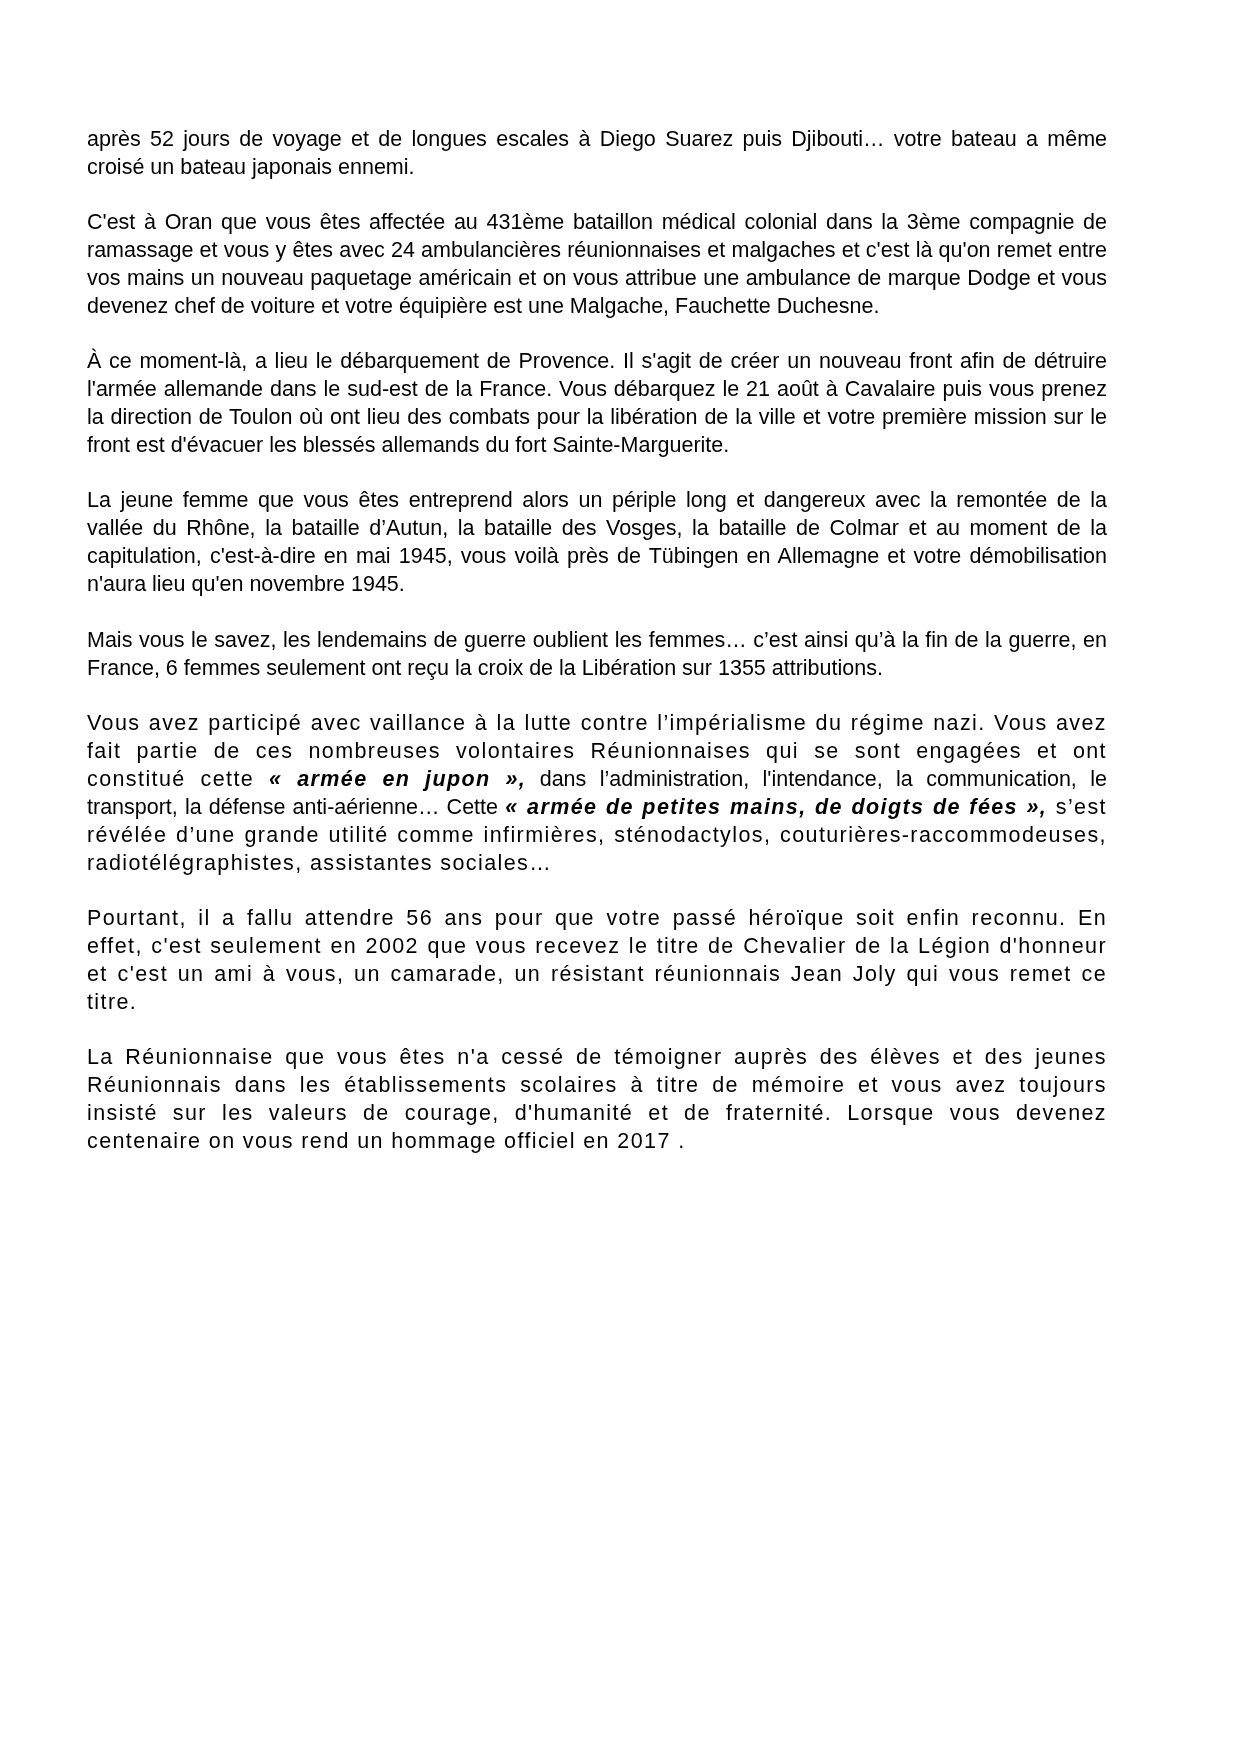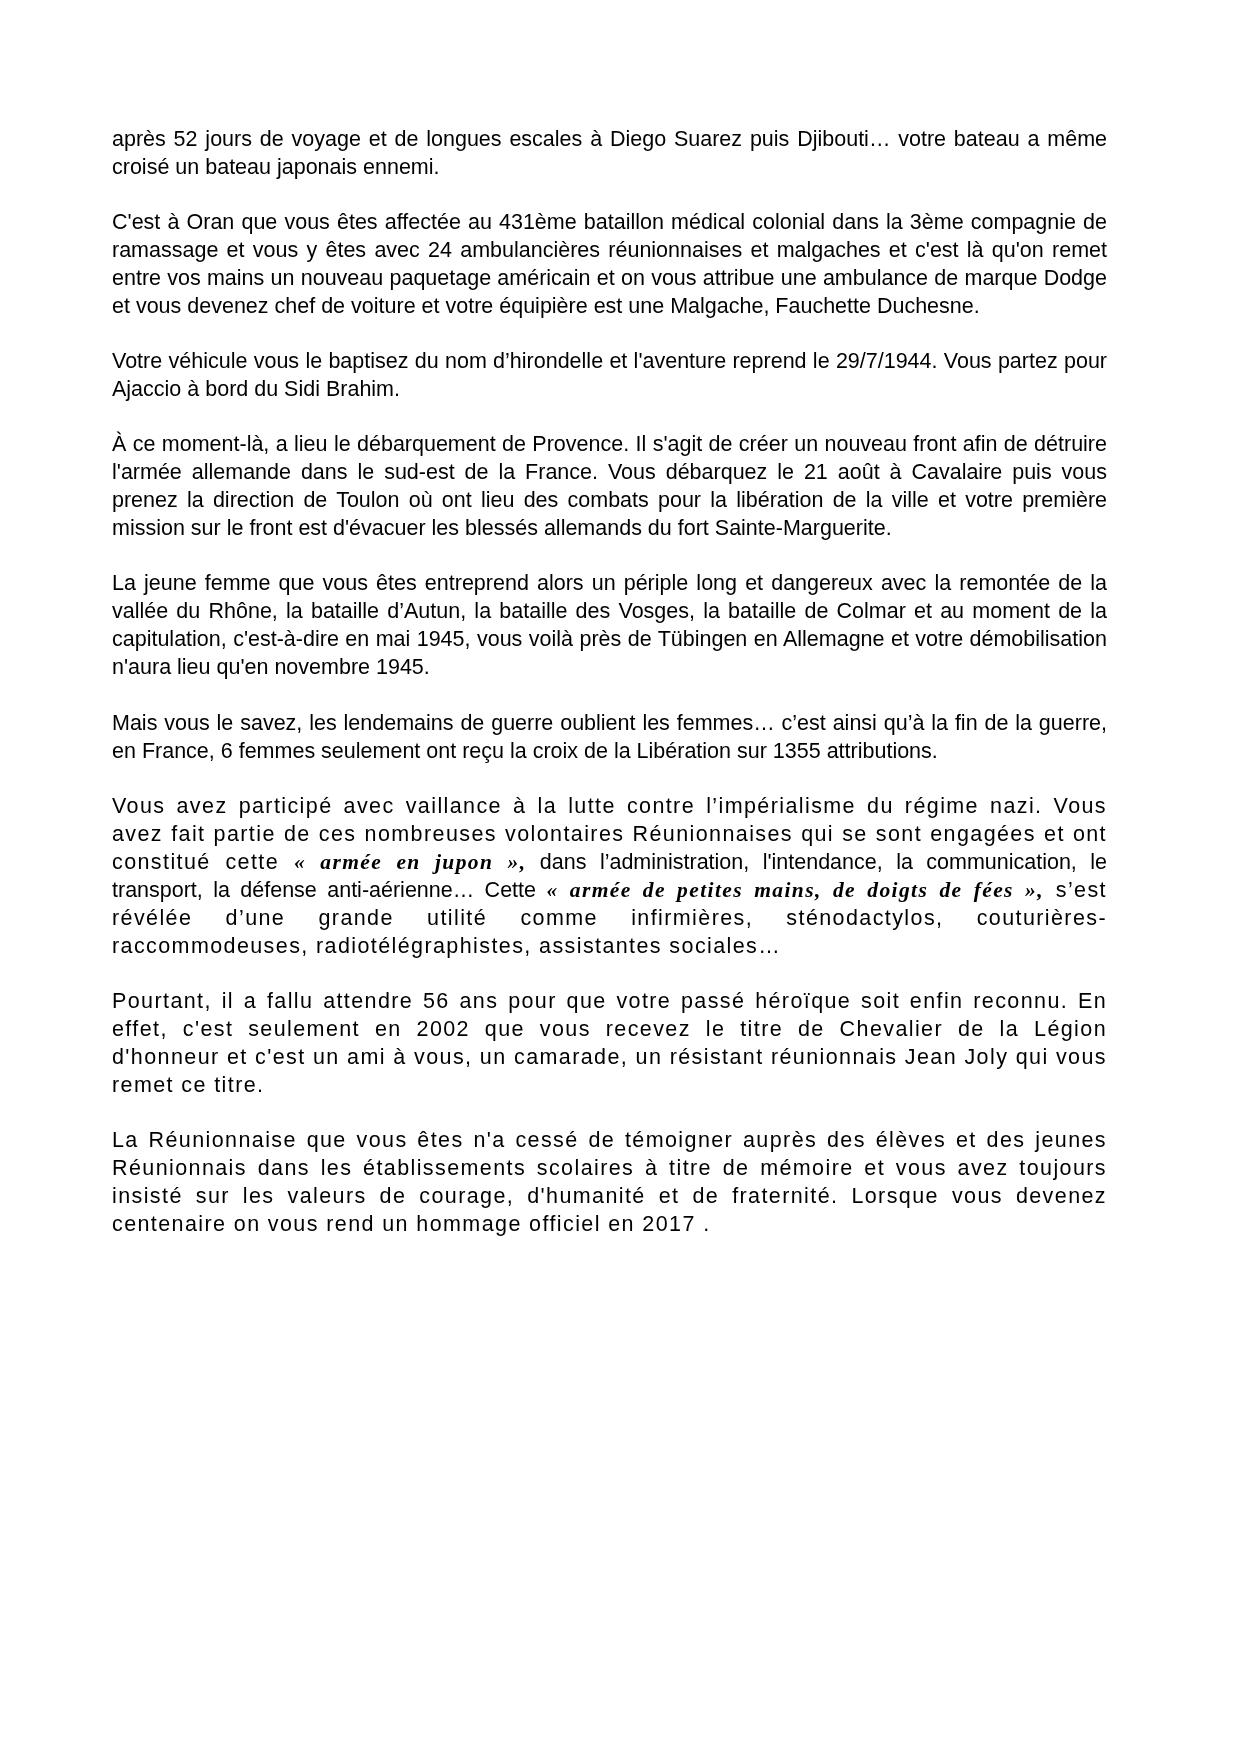--- a/index.html
+++ b/index.html
@@ -9,21 +9,21 @@
   }
   body {
     width: 1240px;
     height: 1754px;
     overflow: hidden;
   }
   .page {
     box-sizing: border-box;
     width: 1240px;
     height: 1754px;
-    padding: 125px 133px 0 112px;
+    padding: 125px 133px 0 87px;
     font-family: "Liberation Sans", "DejaVu Sans", sans-serif;
     font-size: 21.5px;
     line-height: 28px;
     color: #000000;
     background: #ffffff;
   }
   .page p {
     margin: 0 0 27px 0;
     text-align: justify;
   }
@@ -34,29 +34,27 @@
   
   .page p.extra-gap {
     margin-top: 28px;
   }
   .page span.plain {
     letter-spacing: 0;
   }
   .page span.bold-italic {
     font-weight: bold;
     font-style: italic;
-    font-family: Liberation Serif, serif;
   }
 </style>
 </head>
 <body>
 
 <div class="page">
     <p><span>après 52 jours de voyage et de longues escales à Diego Suarez puis Djibouti… votre bateau a même croisé un bateau japonais ennemi.</span></p>
     <p><span>C'est à Oran que vous êtes affectée au 431ème bataillon médical colonial dans la 3ème compagnie de ramassage et vous y êtes avec 24 ambulancières réunionnaises et malgaches et c'est là qu'on remet entre vos mains un nouveau paquetage américain et on vous attribue une ambulance de marque Dodge et vous devenez chef de voiture et votre équipière est une Malgache, Fauchette Duchesne.</span></p>
-    <p><span>Votre véhicule vous le baptisez du nom d’hirondelle et l'aventure reprend le 29/7/1944. Vous partez pour Ajaccio à bord du Sidi Brahim.</span></p>
     <p><span>À ce moment-là, a lieu le débarquement de Provence. Il s'agit de créer un nouveau front afin de détruire l'armée allemande dans le sud-est de la France. Vous débarquez le 21 août à Cavalaire puis vous prenez la direction de Toulon où ont lieu des combats pour la libération de la ville et votre première mission sur le front est d'évacuer les blessés allemands du fort Sainte-Marguerite.</span></p>
     <p><span>La jeune femme que vous êtes entreprend alors un périple long et dangereux avec la remontée de la vallée du Rhône, la bataille d’Autun, la bataille des Vosges, la bataille de Colmar et au moment de la capitulation, c'est-à-dire en mai 1945, vous voilà près de Tübingen en Allemagne et votre démobilisation n'aura lieu qu'en novembre 1945.</span></p>
     <p class="extra-gap"><span>Mais vous le savez, les lendemains de guerre oublient les femmes… c’est ainsi qu’à la fin de la guerre, en France, 6 femmes seulement ont reçu la croix de la Libération sur 1355 attributions.</span></p>
     <p class="spaced"><span>Vous avez participé avec vaillance à la lutte contre l’impérialisme du régime nazi. Vous avez fait partie de ces nombreuses volontaires Réunionnaises qui se sont engagées et ont constitué cette </span><span class="bold-italic">« armée en jupon »,</span><span class="plain"> dans l’administration, l'intendance, la communication, le transport, la défense anti-aérienne… Cette </span><span class="bold-italic">« armée de petites mains, de doigts de fées »,</span><span> s’est révélée d’une grande utilité comme infirmières, sténodactylos, couturières-raccommodeuses, radiotélégraphistes, assistantes sociales…</span></p>
     <p class="spaced"><span>Pourtant, il a fallu attendre 56 ans pour que votre passé héroïque soit enfin reconnu. En effet, c'est seulement en 2002 que vous recevez le titre de Chevalier de la Légion d'honneur et c'est un ami à vous, un camarade, un résistant réunionnais Jean Joly qui vous remet ce titre.</span></p>
     <p class="spaced"><span>La Réunionnaise que vous êtes n'a cessé de témoigner auprès des élèves et des jeunes Réunionnais dans les établissements scolaires à titre de mémoire et vous avez toujours insisté sur les valeurs de courage, d'humanité et de fraternité. Lorsque vous devenez centenaire on vous rend un hommage officiel en 2017 .</span></p>
   </div>
 
 </body></html>

